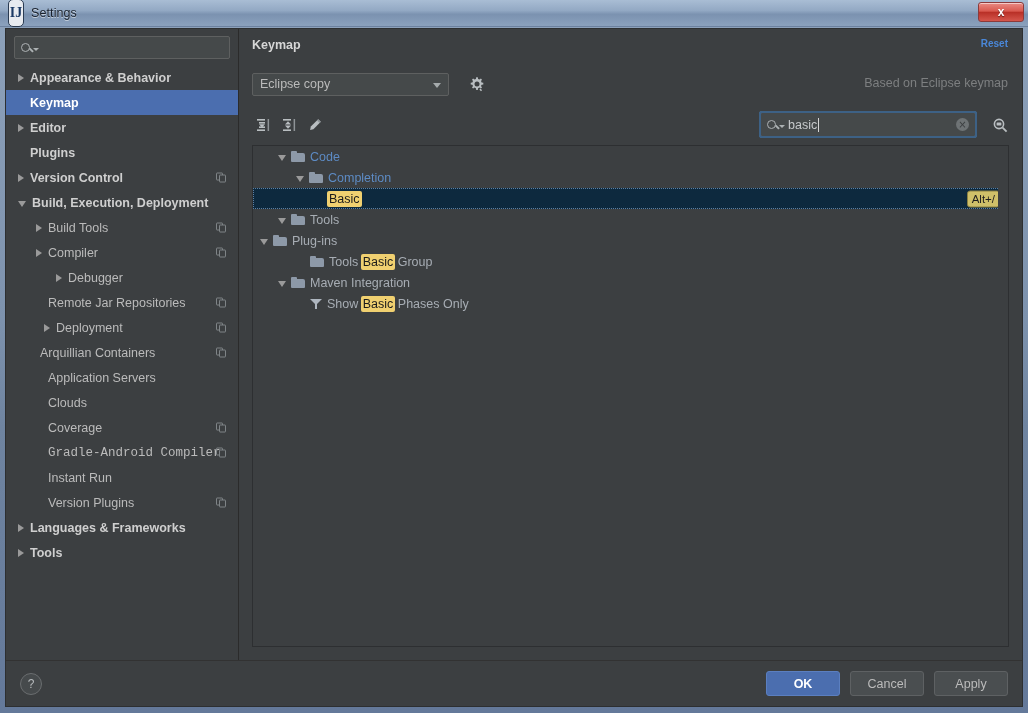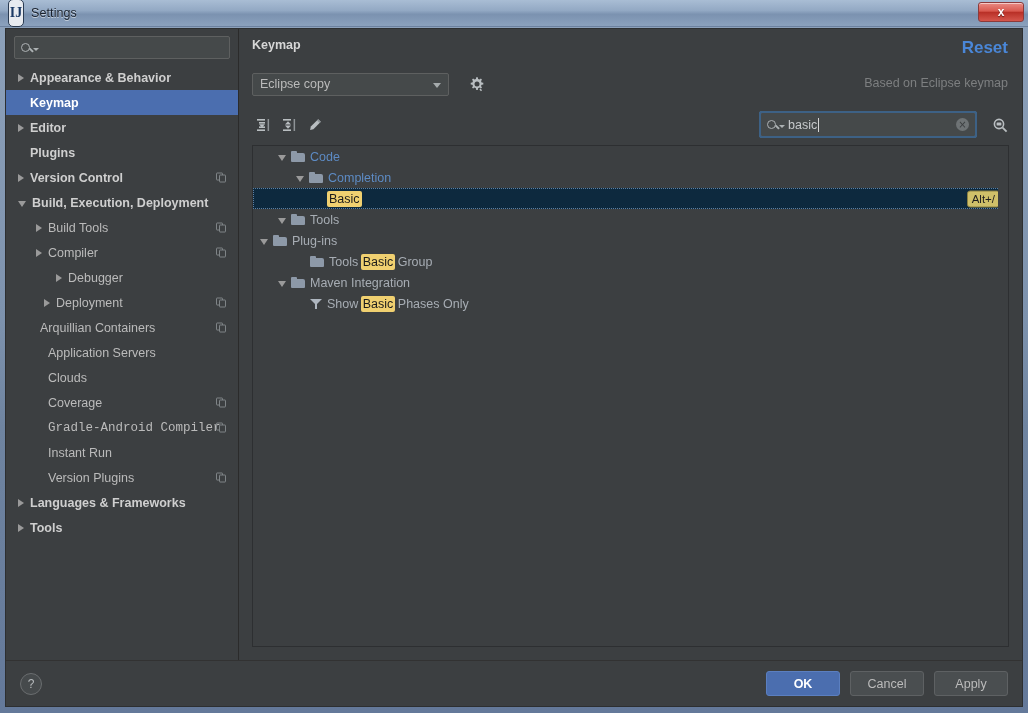--- a/index.html
+++ b/index.html
@@ -178,21 +178,21 @@
   .main-header {
     padding: 9px 12px 0 13px;
     position: relative;
   }
   .main-title {
     font-size: 12.5px; font-weight: bold; color: #d6d6d6;
     margin-bottom: 9px;
   }
   .reset-link {
     position: absolute; right: 14px; top: 9px;
-    color: #4a87d8; font-size: 17px; font-weight: bold;
+    color: #4a87d8; font-size: 10px; font-weight: bold;
     cursor: pointer;
   }
   .keymap-row {
     display: flex; align-items: center;
     position: relative;
     height: 24px;
     margin-top: 20px;
   }
   .combo {
     width: 197px; height: 23px;
@@ -489,20 +489,28 @@
               <span class="arrow "></span>
               <span class="nav-label">Compiler</span>
               <span class="copy-badge">
                 <i class="a"></i>
                 <i class="b"></i>
               </span>
             </div>
             <div class="nav-item" style="padding-left: 30px; margin-left: 20px;">
               <span class="arrow "></span>
               <span class="nav-label">Debugger</span>
+            </div>
+            <div class="nav-item" style="padding-left: 30px;">
+              <span class="arrow none"></span>
+              <span class="nav-label">Remote Jar Repositories</span>
+              <span class="copy-badge">
+                <i class="a"></i>
+                <i class="b"></i>
+              </span>
             </div>
             <div class="nav-item" style="padding-left: 38px;">
               <span class="arrow "></span>
               <span class="nav-label">Deployment</span>
               <span class="copy-badge">
                 <i class="a"></i>
                 <i class="b"></i>
               </span>
             </div>
             <div class="nav-item" style="padding-left: 22px;">

